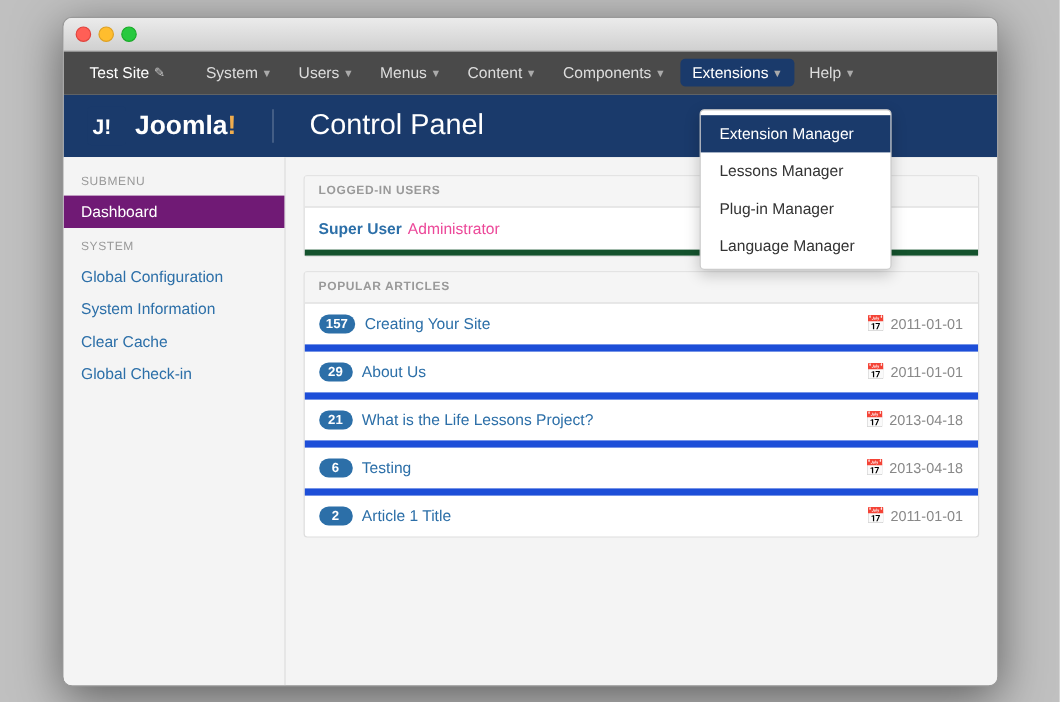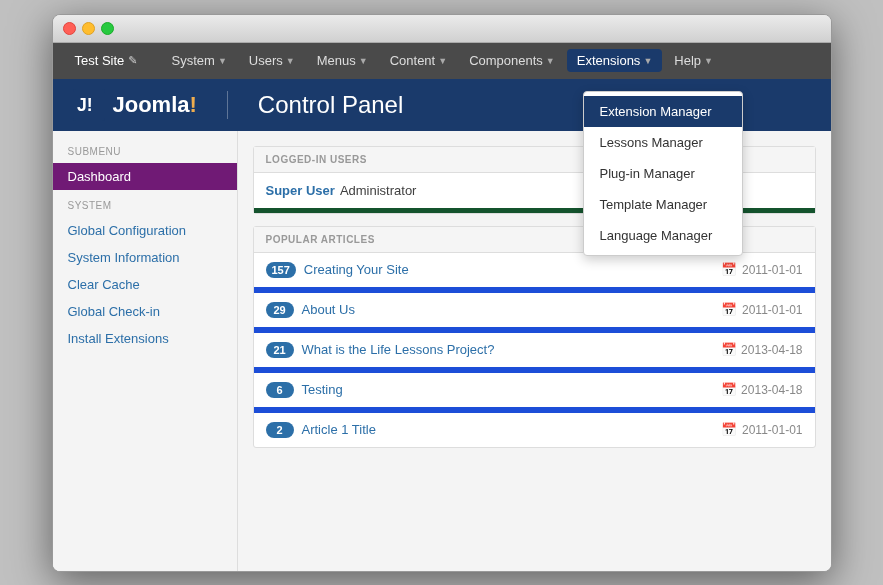--- a/index.html
+++ b/index.html
@@ -162,21 +162,21 @@
     .panel-body { padding: 0; }
     .user-row {
       display: flex;
       align-items: center;
       padding: 10px 12px;
       border-bottom: 5px solid #14532d;
       font-size: 13px;
       text-align: center;
     }
     .user-link { color: #2c6fa8; font-weight: bold; text-decoration: none; }
-    .user-role { color: #404040; margin-left: 5px; }
+    .user-role { color: #ec4899; margin-left: 5px; }
     .article-row {
       display: flex;
       align-items: center;
       padding: 9px 12px;
       border-bottom: 6px solid #1d4ed8;
       font-size: 13px;
     }
     .article-row:last-child { border-bottom: none; }
     .article-badge {
       background: #2c6fa8;
@@ -277,21 +277,20 @@
       <div class="nav-item">
         <span>Help</span>
         <span class="caret">▼</span>
       </div>
     </div>
 
     <div class="dropdown-menu">
       <div class="dropdown-item highlighted">Extension Manager</div>
       <div class="dropdown-item">Lessons Manager</div>
       <div class="dropdown-item">Plug-in Manager</div>
-      <div class="dropdown-item">Template Manager</div>
       <div class="dropdown-item">Language Manager</div>
     </div>
   </div>
 
   <div class="header-bar">
     <div class="joomla-logo">
 
       <svg class="joomla-icon" viewBox="0 0 40 40" xmlns="http://www.w3.org/2000/svg">
         <rect width="40" height="40" rx="4" fill="#1a3a6b"></rect>
         <text x="5" y="28" font-size="22" fill="white" font-weight="bold" font-family="Arial">J!</text>
@@ -307,21 +306,20 @@
 
     <div class="sidebar">
       <div class="sidebar-section-label">SUBMENU</div>
       <div class="sidebar-item active">Dashboard</div>
       <div class="sidebar-divider"></div>
       <div class="sidebar-section-label">SYSTEM</div>
       <div class="sidebar-item">Global Configuration</div>
       <div class="sidebar-item">System Information</div>
       <div class="sidebar-item">Clear Cache</div>
       <div class="sidebar-item">Global Check-in</div>
-      <div class="sidebar-item">Install Extensions</div>
     </div>
 
     <div class="content-area">
 
       <div class="panel">
         <div class="panel-header">LOGGED-IN USERS</div>
         <div class="panel-body">
           <div class="user-row">
             <a class="user-link">Super User</a>
             <span class="user-role">Administrator</span>

